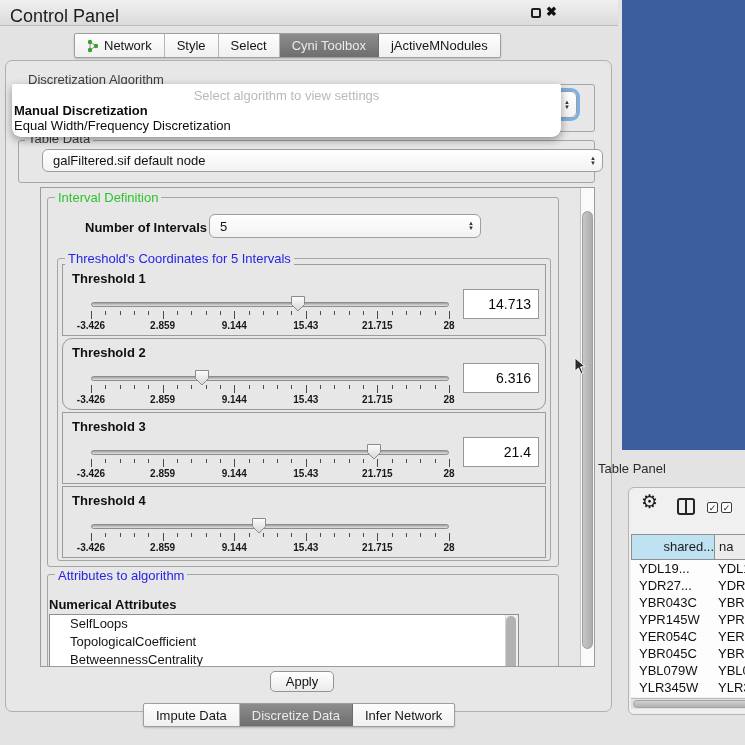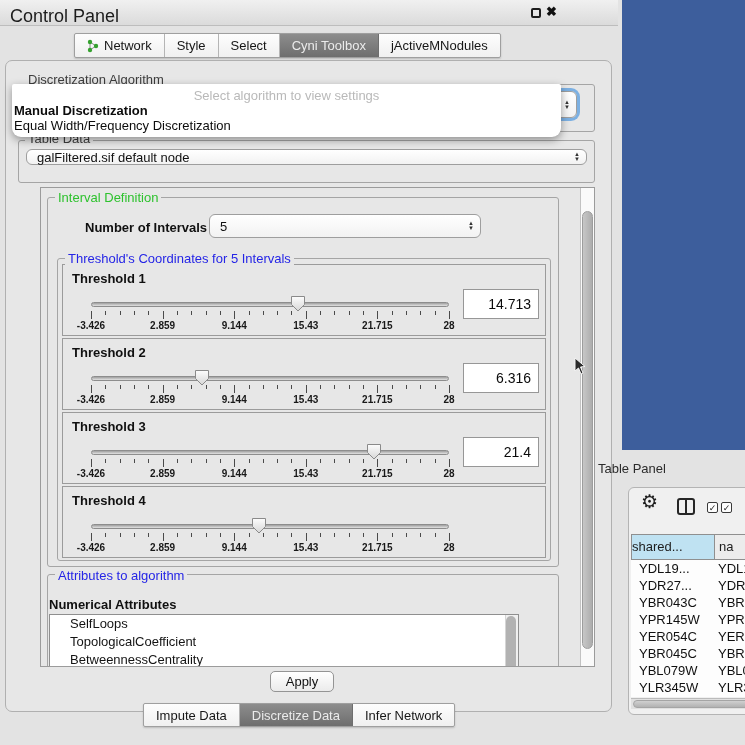--- a/index.html
+++ b/index.html
@@ -64,21 +64,21 @@
   .net-frame{left:622px;top:0;width:123px;height:450px;background:#3d5e9c}
 
   .tp-title{position:absolute;left:598px;top:461px;font-size:13px;color:#2b2b2b}
   .tp-inner{position:absolute;left:628px;top:487px;width:130px;height:228px;background:#f0f0f0;border:1px solid #b4b4b4;border-radius:6px}
   .gear{position:absolute;left:12px;top:4px;font-size:19px;color:#1c1c1c;line-height:20px}
   .split-icon{position:absolute;left:48px;top:10px;width:18px;height:17px;border:2px solid #262626;border-radius:3px}
   .split-icon div{position:absolute;left:6px;top:0;width:2px;height:13px;background:#262626}
   .cb{position:absolute;top:14px;width:11px;height:11px;border:1px solid #3a3a3a;border-radius:2px;font-size:9px;line-height:10px;text-align:center;color:#222;background:#fdfdfd}
   .tp-table{position:absolute;left:2px;top:46px;width:128px;height:163px;background:#fdfdfd;overflow:hidden}
   .tp-header{display:flex;height:26px;font-size:13px;color:#1d1d1d}
-  .tp-h1{width:84px;background:#bfe2f2;border:1px solid #8f8f8f;text-align:left;line-height:24px}
+  .tp-h1{width:84px;background:#bfe2f2;border:1px solid #8f8f8f;text-align:right;line-height:24px}
   .tp-h2{flex:1;background:#ececec;border:1px solid #8f8f8f;border-left:none;padding-left:4px;line-height:24px}
   .tp-row{display:flex;height:17px;font-size:13px;color:#101010;line-height:17px}
   .tp-c1{width:84px;padding-left:8px;white-space:nowrap;overflow:hidden}
   .tp-c2{padding-left:3px;white-space:nowrap}
   .hsb{position:absolute;left:2px;top:210px;width:126px;height:11px;background:#e0e0e0;border-top:1px solid #bbb}
   .hsb-thumb{position:absolute;left:2px;top:1px;width:118px;height:8px;background:linear-gradient(#d0d0d0,#b2b2b2);border-radius:5px;border:1px solid #a5a5a5}
 
   .cursor{position:absolute;left:574px;top:357px;z-index:50}
 </style>
 </head>
@@ -133,21 +133,21 @@
   <div class="popup">
     <div class="popup-hint">Select algorithm to view settings</div>
     <div id="popupList">
         <div class="popup-item b">Manual Discretization</div>
         <div class="popup-item">Equal Width/Frequency Discretization</div>
       </div>
   </div>
 
   <span class="group-label" style="left:25px;top:131px;z-index:1">Table Data</span>
   <div class="groupbox" style="left:18px;top:140px;width:577px;height:43px"></div>
-  <div class="combo" style="left:26px;top:149px;width:561px;height:16px">
+  <div class="combo" style="left:42px;top:149px;width:561px;height:23px">
     <span class="val">galFiltered.sif default node</span>
     <span class="arrows">
         <span>▲</span>
         <span>▼</span>
       </span>
   </div>
 
   <div class="scrollpane">
     <span class="group-label gl-green" style="left:14px;top:2px">Interval Definition</span>
     <div class="groupbox" style="left:6px;top:9px;width:512px;height:370px"></div>
@@ -203,21 +203,21 @@
               <defs>
                 <linearGradient id="tg0" x1="0" y1="0" x2="0" y2="1">
                   <stop offset="0" stop-color="#fdfdfd"></stop>
                   <stop offset="1" stop-color="#d6d6d6"></stop>
                 </linearGradient>
               </defs>
               <path d="M1.5,1.5 h13 v8 l-6.5,6.5 l-6.5,-6.5 z" fill="url(#tg0)" stroke="#8a8a8a"></path>
             </svg></div>
           <div class="vbox">14.713</div>
         </div>
-        <div class="th-panel" style="top: 150px;">
+        <div class="th-panel" style="top: 150px; border-radius: 10px;">
           <div class="th-label">Threshold 2</div>
           <div class="track"></div>
           <div class="tick major" style="left: 28px;"></div>
           <div class="tick minor" style="left: 42.32px;"></div>
           <div class="tick minor" style="left: 56.64px;"></div>
           <div class="tick minor" style="left: 70.96px;"></div>
           <div class="tick minor" style="left: 85.28px;"></div>
           <div class="tick major" style="left: 99.6px;"></div>
           <div class="tick minor" style="left: 113.92px;"></div>
           <div class="tick minor" style="left: 128.24px;"></div>

